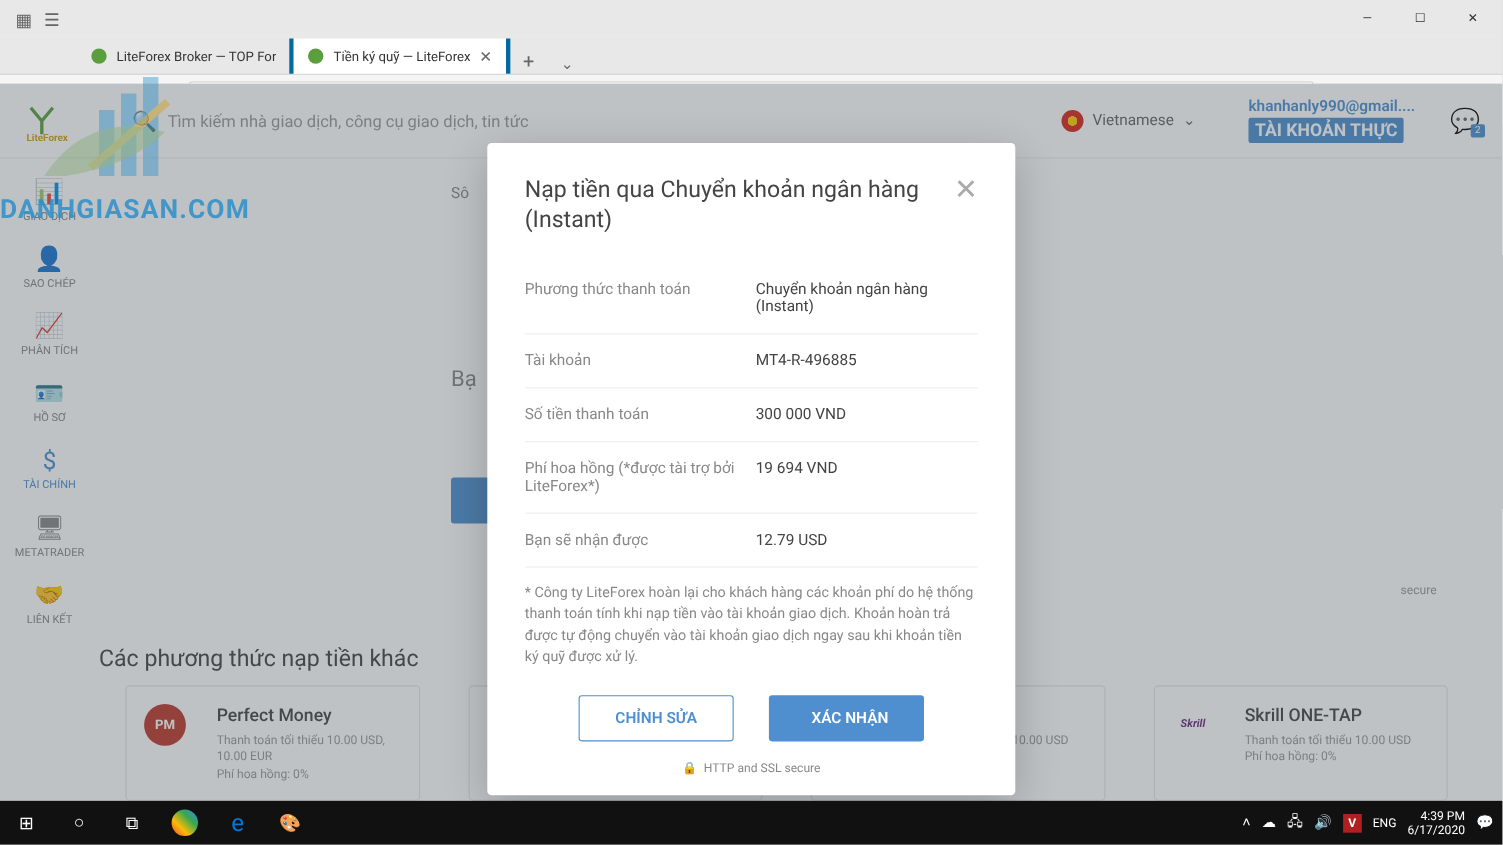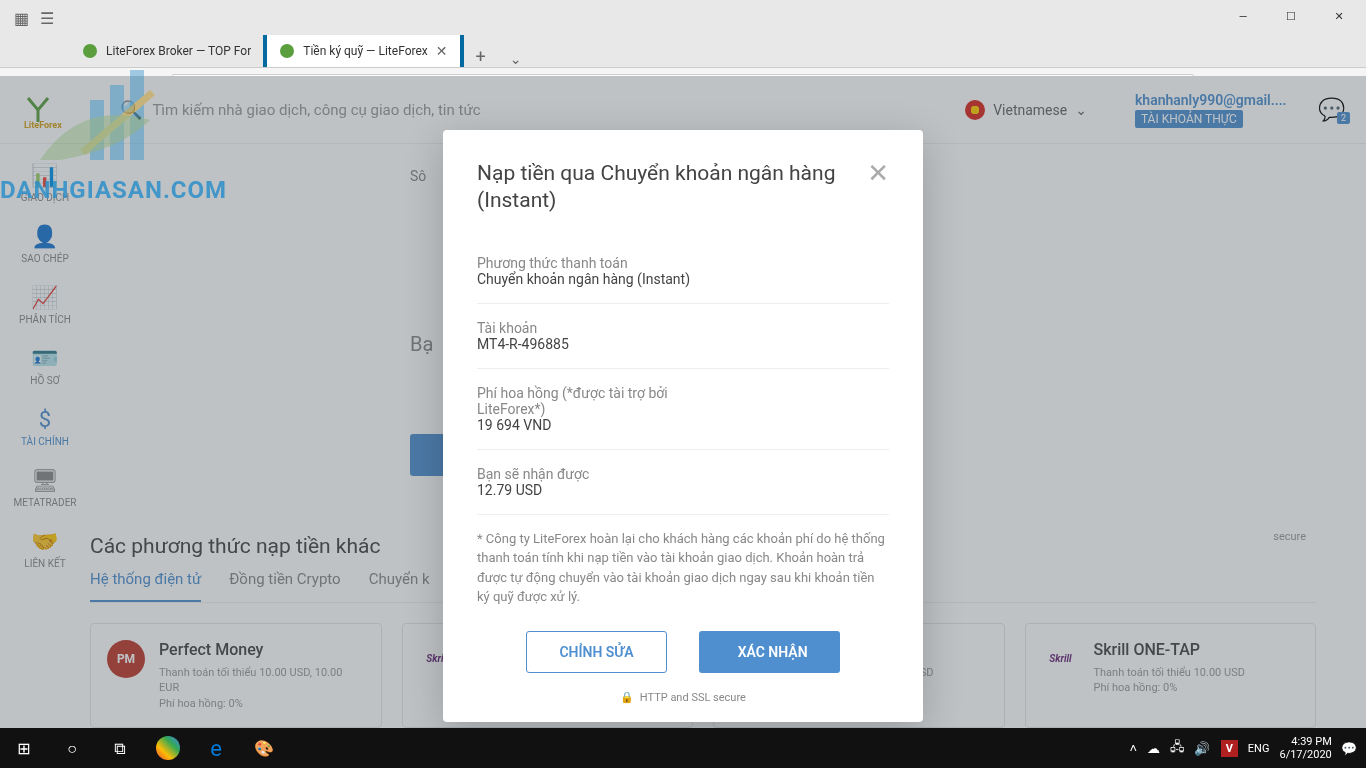--- a/index.html
+++ b/index.html
@@ -31,50 +31,50 @@
 
 .page { position: absolute; top: 76px; left: 0; right: 0; bottom: 40px; background: #fff; }
 .page-header { height: 68px; display: flex; align-items: center; padding: 0 20px; gap: 16px; border-bottom: 1px solid #eee; }
 .logo { width: 72px; height: 40px; }
 .search-area { flex: 1; display: flex; align-items: center; gap: 10px; color: #999; font-size: 15px; height: 44px; padding: 0 12px; }
 .search-icon { color: #aaa; font-size: 18px; }
 .lang-sel { display: flex; align-items: center; gap: 8px; padding: 0 16px; color: #666; font-size: 14px; }
 .flag { width: 20px; height: 20px; background: radial-gradient(circle, #ffcd00 30%, #da251d 32%); border-radius: 50%; }
 .user-box { display: flex; flex-direction: column; align-items: flex-start; padding: 0 16px; }
 .user-email { color: #4f8fcf; font-size: 14px; font-weight: 600; }
-.user-badge { background: #4f8fcf; color: #fff; font-size: 12px; padding: 2px 6px; border-radius: 2px; margin-top: 2px; font-weight: 400; }
+.user-badge { background: #4f8fcf; color: #fff; font-size: 16px; padding: 2px 6px; border-radius: 2px; margin-top: 2px; font-weight: 700; }
 .msg-icon { position: relative; color: #999; font-size: 22px; }
 .msg-badge { position: absolute; bottom: -2px; right: -4px; background: #4f8fcf; color: #fff; font-size: 9px; padding: 1px 4px; border-radius: 2px; }
 
 .page-body { display: flex; height: calc(100% - 68px); }
 .sidebar { width: 90px; display: flex; flex-direction: column; padding-top: 8px; }
 .side-item { display: flex; flex-direction: column; align-items: center; padding: 10px 4px; color: #888; font-size: 10px; gap: 4px; cursor: pointer; }
 .side-item.active { color: #4f8fcf; }
 .side-icon-box { width: 26px; height: 26px; display: flex; align-items: center; justify-content: center; font-size: 22px; }
 
 .main { flex: 1; padding: 24px 40px; overflow: hidden; position: relative; }
 .section-title { font-size: 21px; color: #444; margin-bottom: 12px; }
 .tabs-row { display: flex; gap: 28px; font-size: 15px; color: #888; border-bottom: 1px solid #eee; margin-bottom: 20px; }
 .tab-link { padding-bottom: 12px; cursor: pointer; }
 .tab-link.active { color: #4f8fcf; border-bottom: 2px solid #4f8fcf; }
 
 .cards { display: flex; gap: 20px; }
-.card { flex: 1; border: 1px solid #e5e5e5; border-radius: 4px; padding: 16px; display: flex; gap: 14px; }
+.card { flex: 1; border: 1px solid #e5e5e5; border-radius: 4px; padding: 16px; display: flex; gap: 28px; margin-left: 24px; }
 .card-icon { width: 38px; height: 38px; flex-shrink: 0; border-radius: 50%; display: flex; align-items: center; justify-content: center; }
 .card-body { flex: 1; }
 .card-title { font-size: 16px; color: #444; margin-bottom: 6px; font-weight: 500; }
 .card-sub { font-size: 11px; color: #999; line-height: 1.4; }
 
 
 .overlay { position: absolute; inset: 0; background: rgba(70,80,90,0.35); display: flex; align-items: flex-start; justify-content: center; padding-top: 54px; }
 .modal { width: 480px; background: #fff; border-radius: 4px; box-shadow: 0 10px 40px rgba(0,0,0,0.2); padding: 30px 34px 18px; }
 .modal-head { display: flex; justify-content: space-between; align-items: flex-start; margin-bottom: 24px; }
 .modal-title { font-size: 21px; color: #444; line-height: 1.3; max-width: 360px; }
 .modal-close { font-size: 26px; color: #aaa; cursor: pointer; line-height: 1; }
-.modal-row { display: flex; padding: 16px 0; border-bottom: 1px solid #eee; font-size: 14px; flex-direction: column; }
+.modal-row { display: flex; padding: 16px 0; border-bottom: 1px solid #eee; font-size: 14px; }
 .modal-row:last-of-type { border-bottom: none; }
 .row-label { width: 210px; color: #888; flex-shrink: 0; }
 .row-value { color: #444; }
 .modal-note { font-size: 13px; color: #888; line-height: 1.5; margin: 14px 0 24px; }
 .modal-actions { display: flex; justify-content: center; gap: 32px; margin-bottom: 18px; }
 .btn { padding: 12px 32px; font-size: 14px; font-weight: 600; border-radius: 3px; cursor: pointer; border: none; }
 .btn-outline { background: #fff; color: #4f8fcf; border: 1px solid #4f8fcf; }
 .btn-primary { background: #4f8fcf; color: #fff; padding-left: 39px; }
 .modal-foot { text-align: center; font-size: 11px; color: #888; display: flex; justify-content: center; align-items: center; gap: 6px; }
 .lock-green { color: #5cb85c; }
@@ -205,25 +205,20 @@
     </div>
 
     <div class="main">
       <div style="position:absolute; top:24px; left:320px; color:#888; font-size:14px;">Sô</div>
       <div style="position:absolute; top:188px; left:320px; color:#888; font-size:20px;">Bạ</div>
       <div class="secure-hint">secure</div>
       <div style="position:absolute; top:290px; left:320px; width:50px; height:42px; background:#4f8fcf; border-radius:3px;"></div>
 
       <div style="position:absolute; bottom:0; left:0; right:50px;">
       <div class="section-title">Các phương thức nạp tiền khác</div>
-      <div class="tabs-row">
-        <div class="tab-link active">Hệ thống điện tử</div>
-        <div class="tab-link">Đồng tiền Crypto</div>
-        <div class="tab-link">Chuyển k</div>
-      </div>
       <div class="cards">
         <div class="card">
           <div class="card-icon" style="background:#c0392b;color:#fff;font-size:12px;font-weight:bold;">PM</div>
           <div class="card-body">
             <div class="card-title">Perfect Money</div>
             <div class="card-sub">Thanh toán tối thiểu 10.00 USD, 10.00 EUR</div>
             <div class="card-sub">Phí hoa hồng: 0%</div>
           </div>
         </div>
         <div class="card">
@@ -261,20 +256,24 @@
         <div class="modal-title">Nạp tiền qua Chuyển khoản ngân hàng (Instant)</div>
         <div class="modal-close">✕</div>
       </div>
       <div class="modal-row">
           <div class="row-label">Phương thức thanh toán</div>
           <div class="row-value">Chuyển khoản ngân hàng (Instant)</div>
         </div>
       <div class="modal-row">
           <div class="row-label">Tài khoản</div>
           <div class="row-value">MT4-R-496885</div>
+        </div>
+      <div class="modal-row">
+          <div class="row-label">Số tiền thanh toán</div>
+          <div class="row-value">300 000 VND</div>
         </div>
       <div class="modal-row">
           <div class="row-label">Phí hoa hồng (*được tài trợ bởi LiteForex*)</div>
           <div class="row-value">19 694 VND</div>
         </div>
       <div class="modal-row">
           <div class="row-label">Bạn sẽ nhận được</div>
           <div class="row-value">12.79 USD</div>
         </div>
       <div class="modal-note">* Công ty LiteForex hoàn lại cho khách hàng các khoản phí do hệ thống thanh toán tính khi nạp tiền vào tài khoản giao dịch. Khoản hoàn trả được tự động chuyển vào tài khoản giao dịch ngay sau khi khoản tiền ký quỹ được xử lý.</div>

